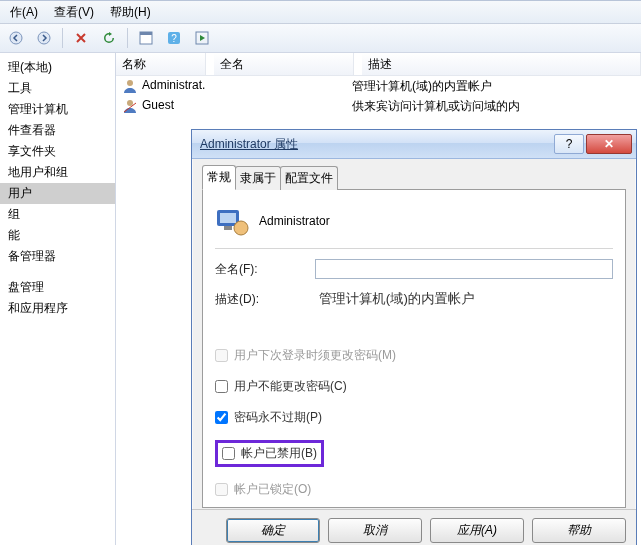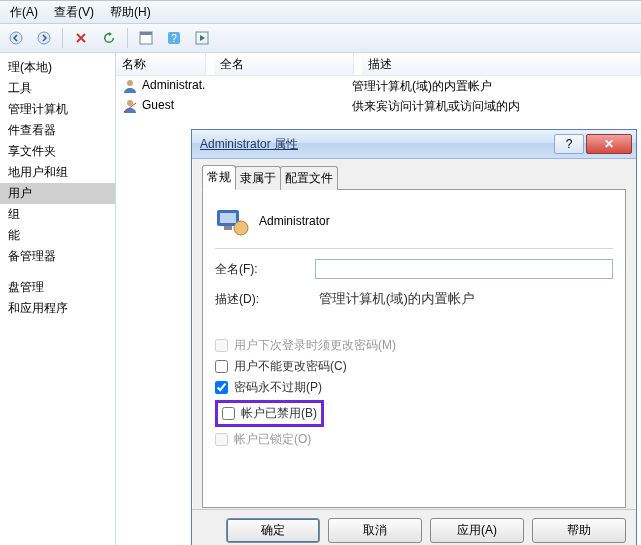--- a/index.html
+++ b/index.html
@@ -40,29 +40,29 @@
        border-top-left-radius:3px;border-top-right-radius:3px;position:relative;cursor:default;}
   .tab.active{background:#fff;z-index:3;border-bottom:1px solid #fff;}
   .tabpage{border:1px solid #9c9c9c;background:#fff;padding:14px 12px 12px 12px;
            height:calc(100% - 21px);box-sizing:border-box;position:relative;top:-1px;}
   .usericon{width:34px;height:34px;margin-right:10px;}
   .row{display:flex;align-items:center;margin-bottom:10px;}
   .formrow{display:flex;align-items:center;margin:10px 0;}
   .formlabel{width:100px;color:#222;}
   .textbox{flex:1;height:20px;border:1px solid #a7b6c9;background:#fff;padding:0 4px;box-sizing:border-box;}
   .readonly{border:none;background:transparent;color:#333;}
-  .chk{display:flex;align-items:center;margin:4px 0;color:#333;}
+  .chk{display:flex;align-items:center;margin:14px 0;color:#333;}
   .chk.disabled{color:#9a9a9a;}
   .chk input{margin:0 6px 0 0;}
   .highlight{border:3px solid #6d28d9;padding:2px 4px;display:inline-flex;align-items:center;}
   
   .dlg-buttons{position:absolute;left:0;right:0;bottom:0;height:40px;border-top:1px solid #c9c9c9;
                background:#f0f0f0;display:flex;align-items:center;justify-content:flex-end;padding:0 10px;gap:8px;}
   .btn{min-width:72px;height:23px;border:1px solid #8a8a8a;background:linear-gradient(#fdfdfd,#e3e3e3);
-       border-radius:3px;padding:0 10px;cursor:default;display:flex;align-items:center;justify-content:center;}
+       border-radius:3px;padding:0 10px;cursor:default;display:flex;align-items:center;justify-content:center;font-style:italic;}
   .btn.default{box-shadow:0 0 0 1px #3c7fb1 inset;}
 </style>
 </head>
 <body>
 
 <div class="frame">
 
   <div class="menubar">
     <span>作(A)</span>
     <span>查看(V)</span>

